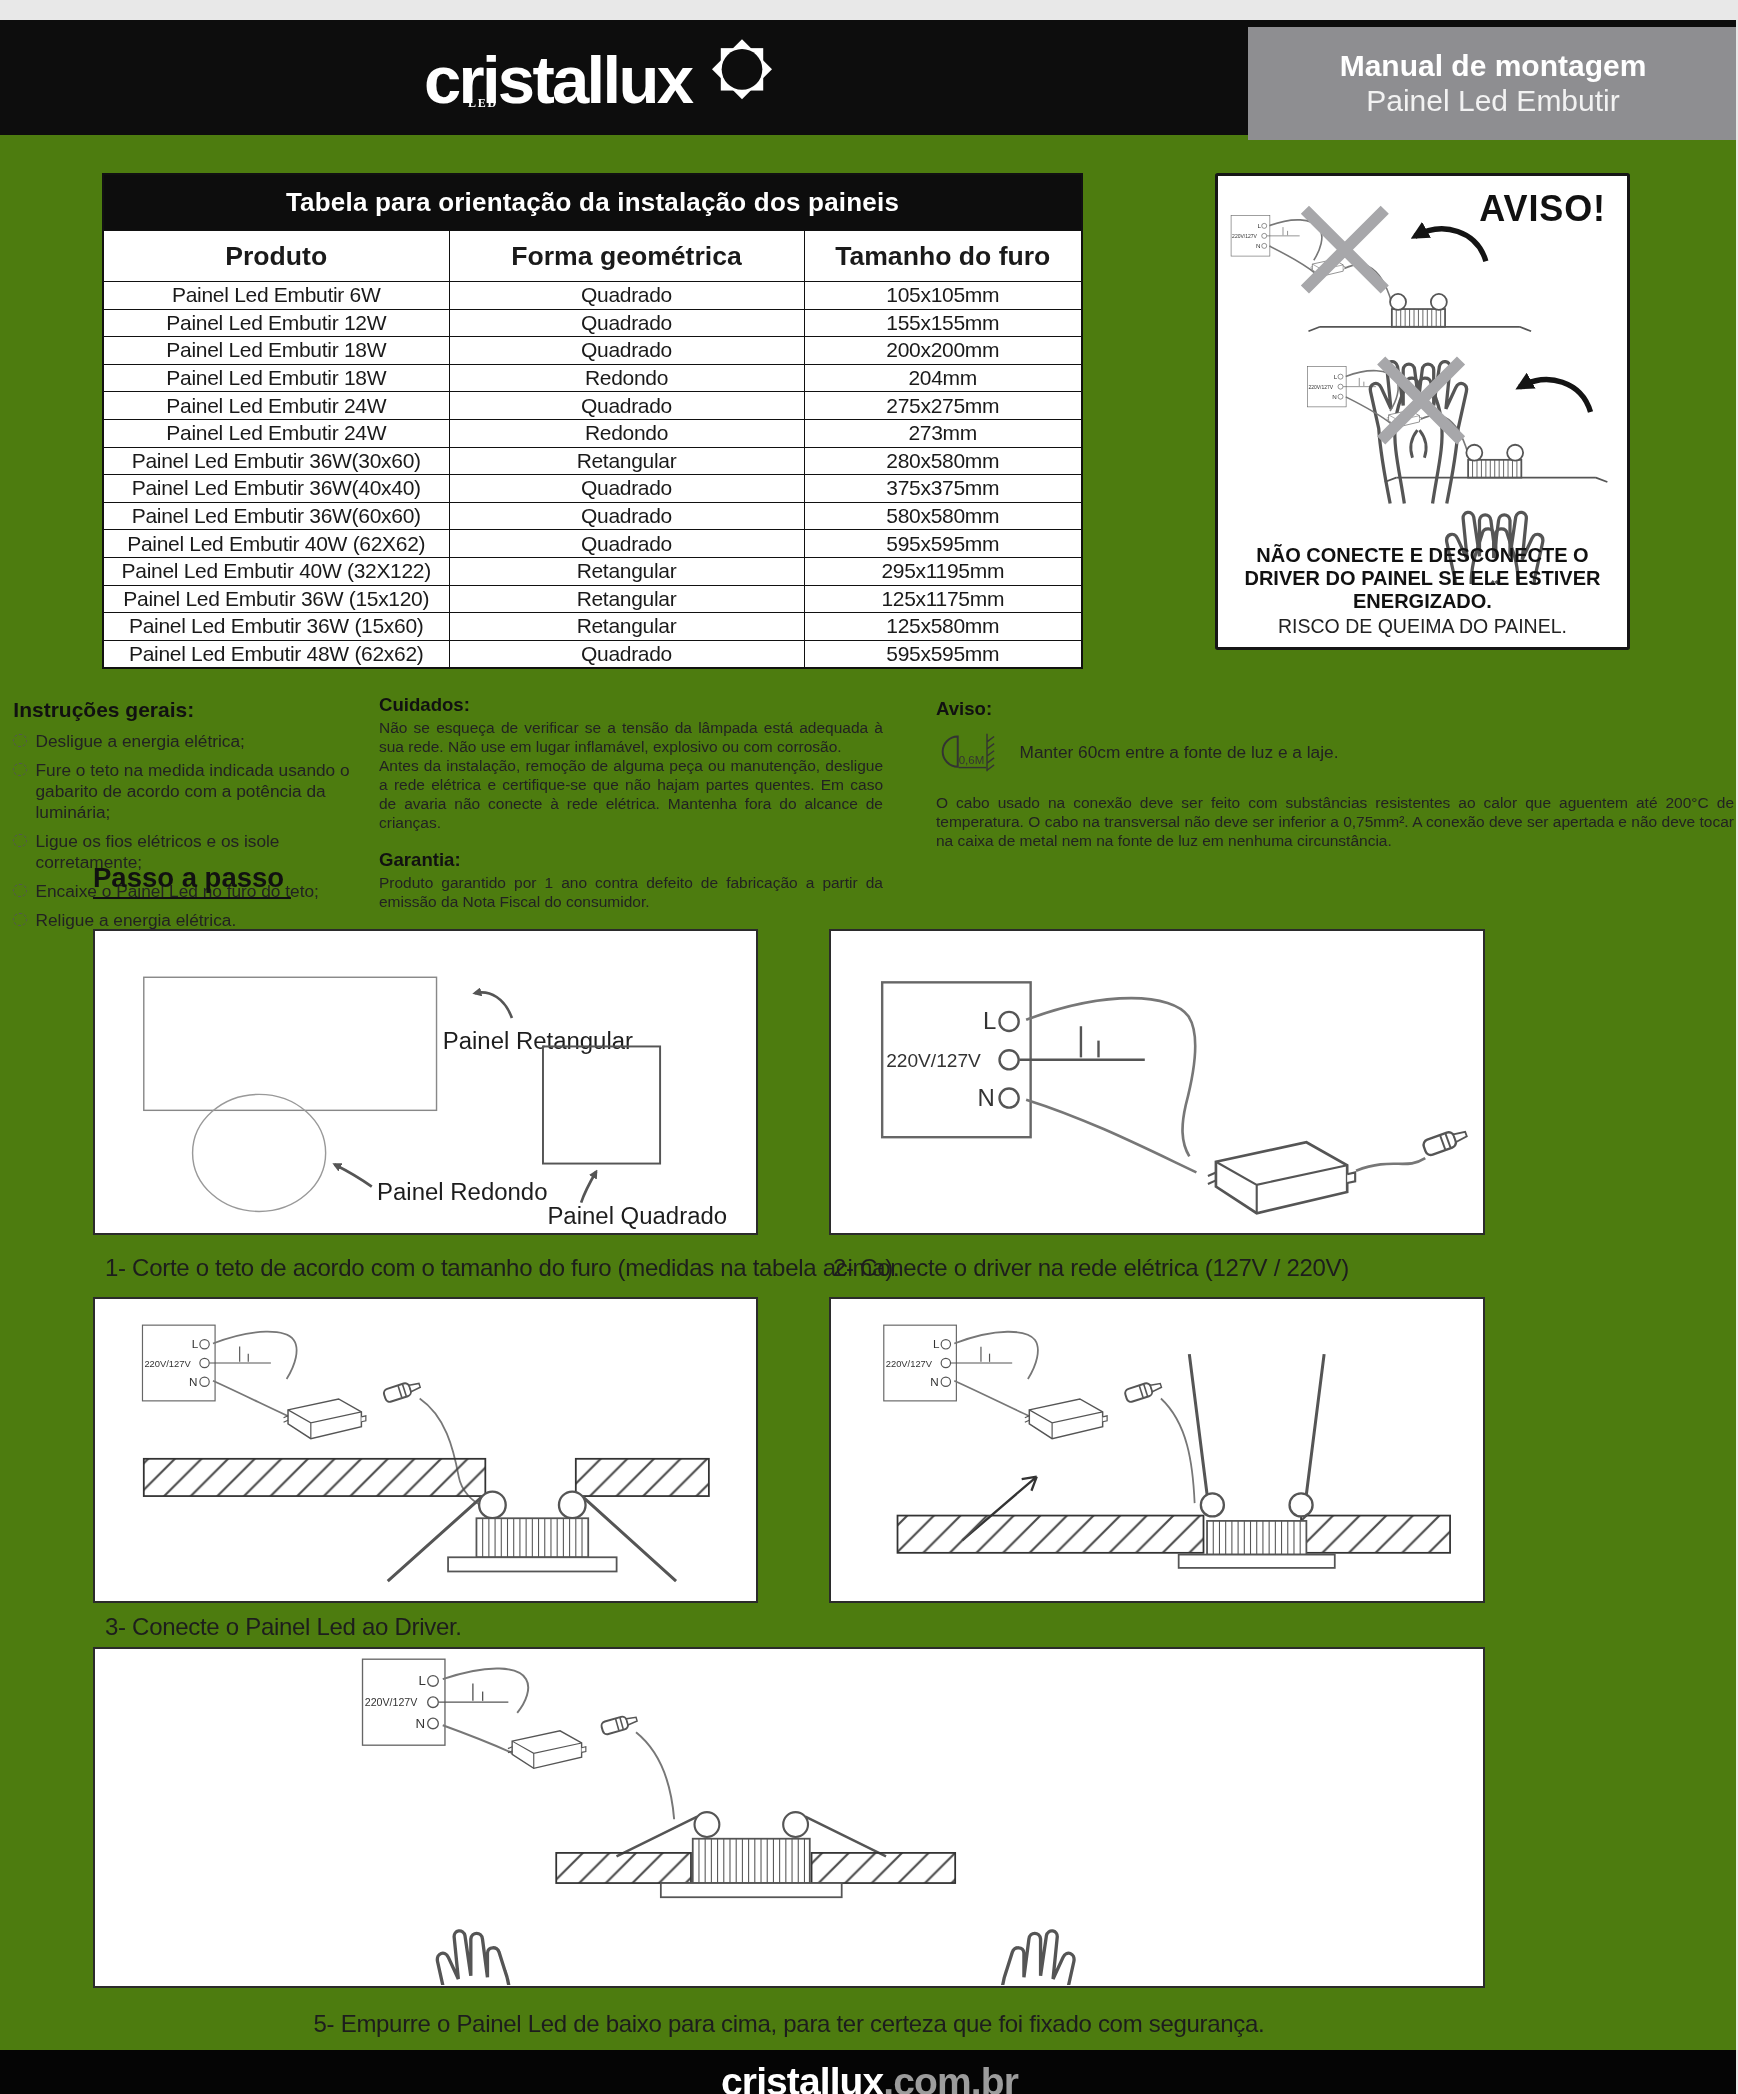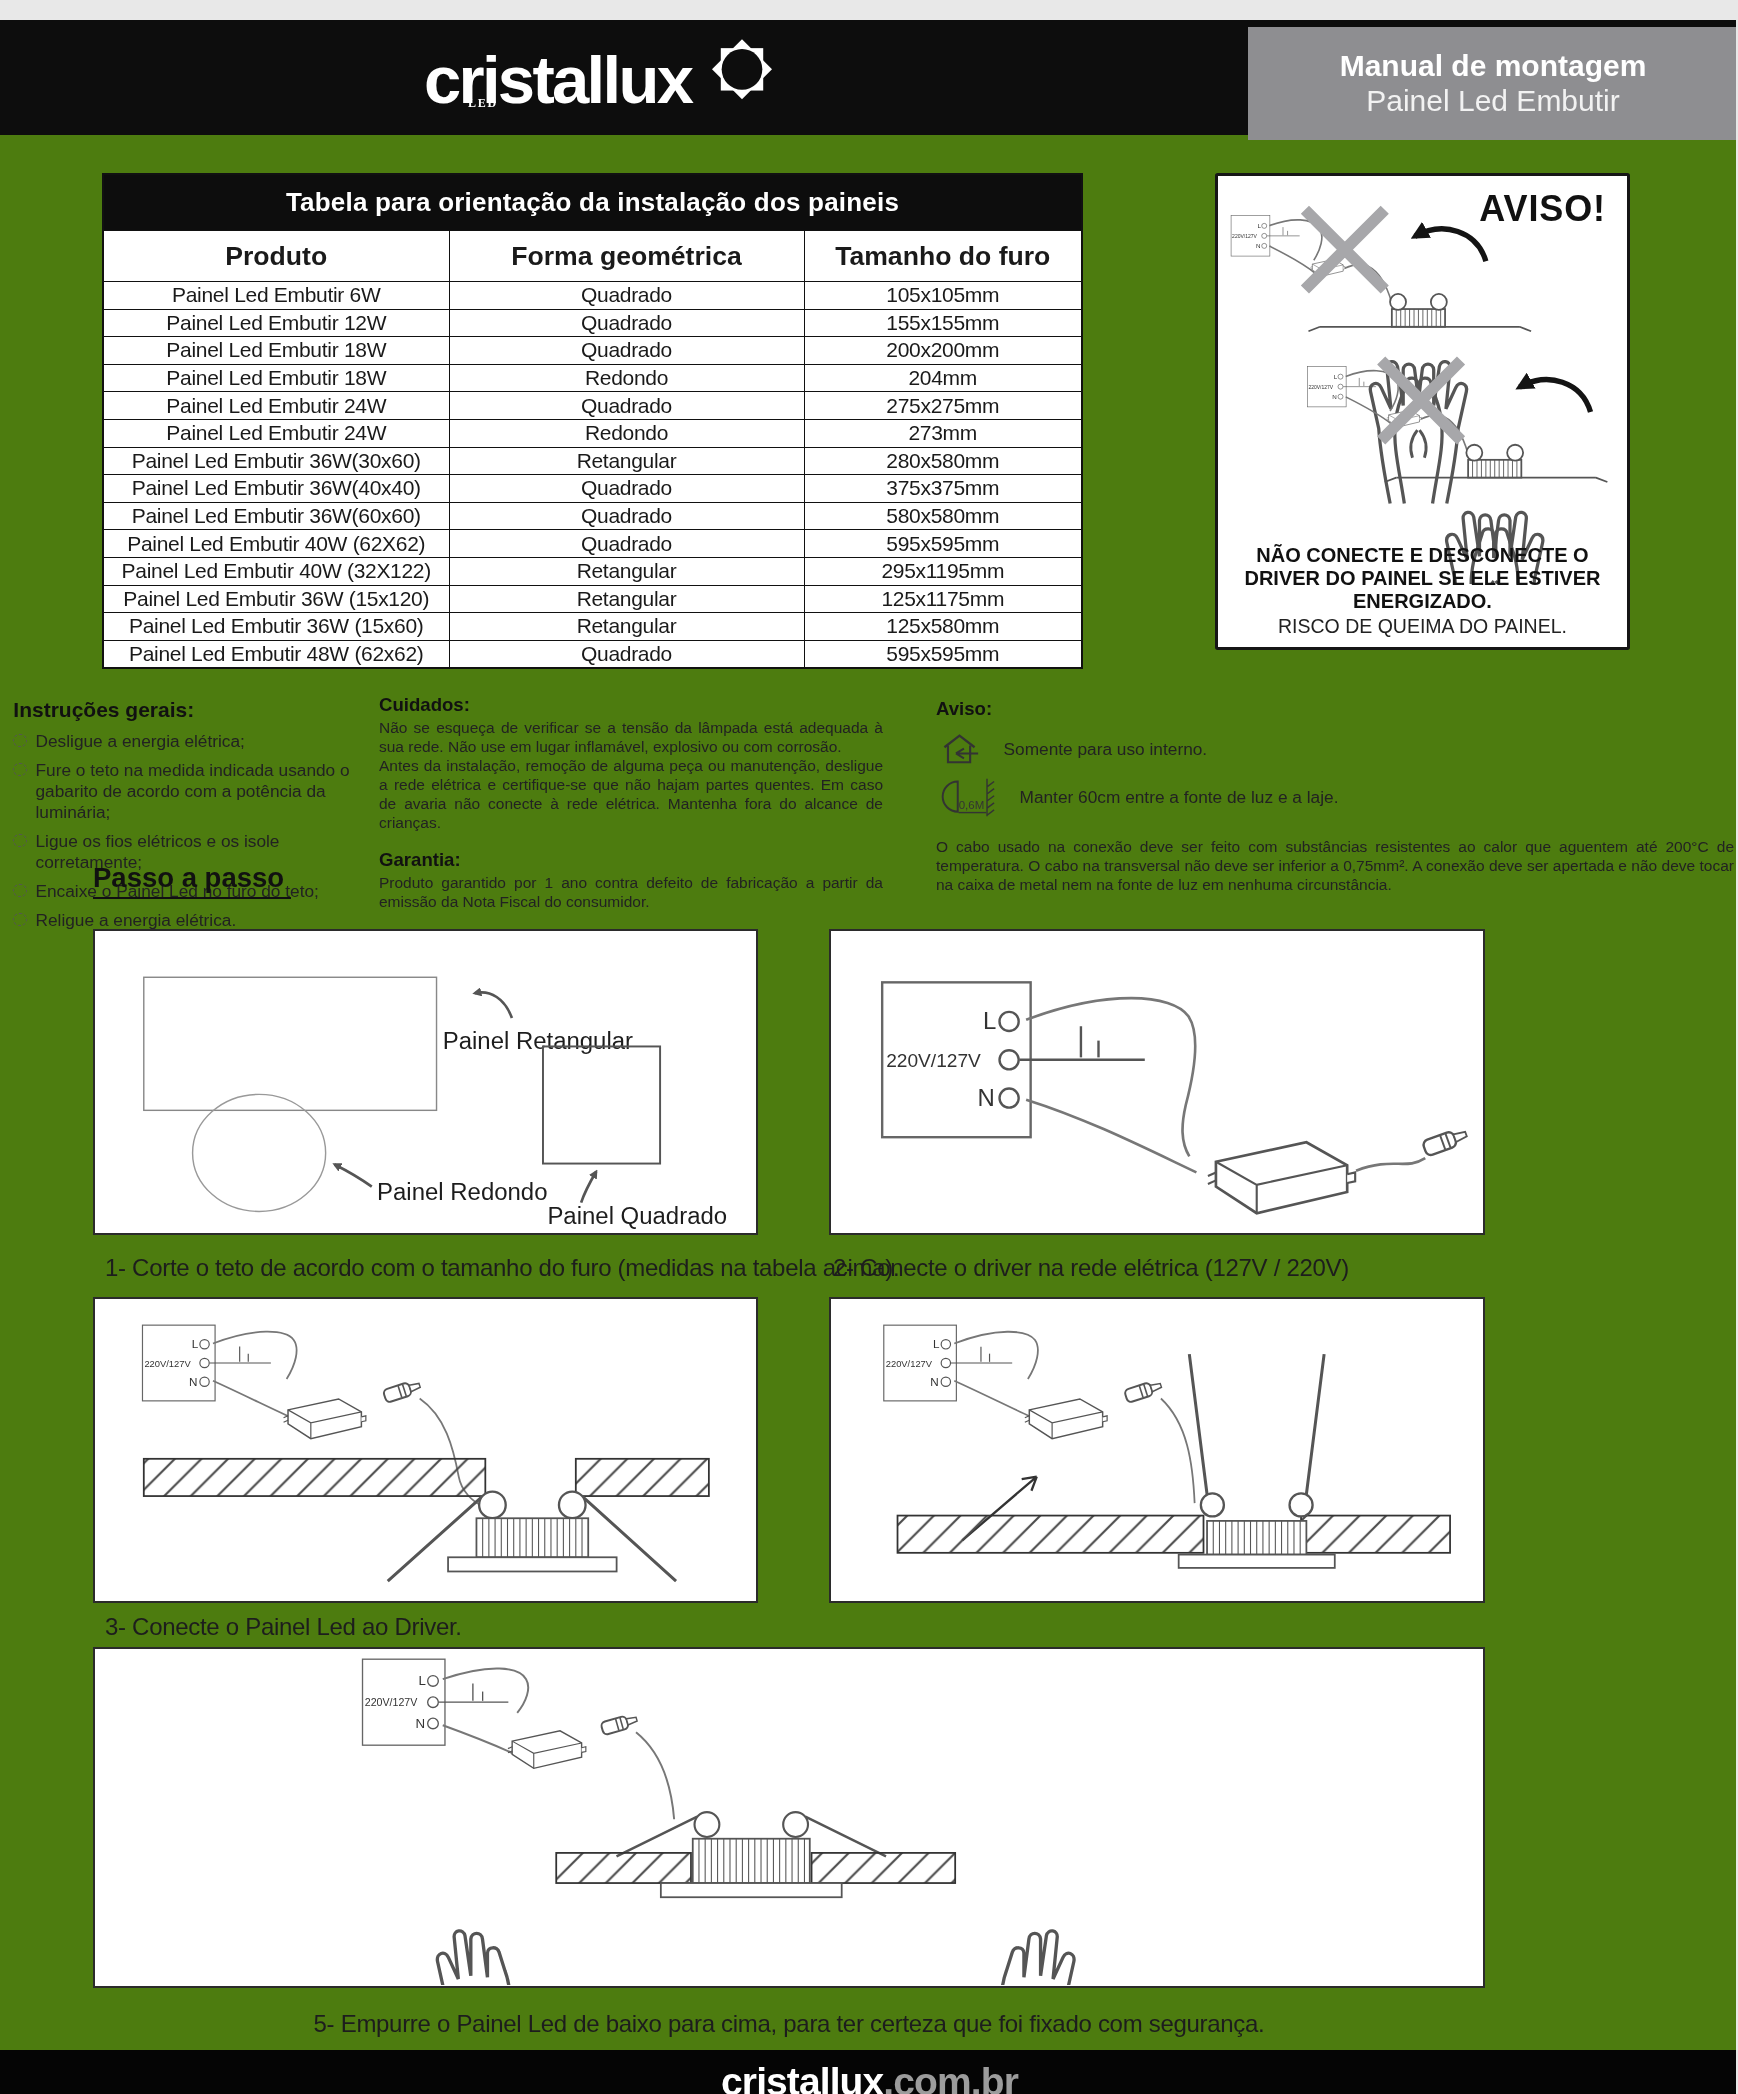--- a/index.html
+++ b/index.html
@@ -316,28 +316,20 @@
   <div class="cuid">
     <div class="sec-h">Cuidados:</div>
     <div class="bodytxt">Não se esqueça de verificar se a tensão da lâmpada está adequada à sua rede. Não use em lugar inflamável, explosivo ou com corrosão.
 Antes da instalação, remoção de alguma peça ou manutenção, desligue a rede elétrica e certifique-se que não hajam partes quentes. Em caso de avaria não conecte à rede elétrica. Mantenha fora do alcance de crianças.</div>
     <div class="sec-h gar-h">Garantia:</div>
     <div class="bodytxt">Produto garantido por 1 ano contra defeito de fabricação a partir da emissão da Nota Fiscal do consumidor.</div>
   </div>
 
   <div class="avisocol">
     <div class="sec-h">Aviso:</div>
-    <div class="av-row">
-      <svg width="39" height="34" viewBox="0 0 44 38">
-        <path d="M5,17 L22,4 L39,17" fill="none" stroke="#333" stroke-width="2.6"></path>
-        <path d="M9,15 V34 H34 V15" fill="none" stroke="#333" stroke-width="2.4"></path>
-        <path d="M43,24 H18 M18,24 l9,-5.5 M18,24 l9,5.5" fill="none" stroke="#333" stroke-width="2.2"></path>
-      </svg>
-      <span class="txt">Somente para uso interno.</span>
-    </div>
     <div class="av-row">
       <svg width="55" height="41" viewBox="0 0 62 46">
         <path d="M20,5 A17,17 0 0 0 20,39 L20,5 Z" fill="none" stroke="#333" stroke-width="2.2"></path>
         <text x="21" y="36" font-size="13" fill="#333">0,6M</text>
         <line x1="21" y1="40" x2="52" y2="40" stroke="#333" stroke-width="1.6"></line>
         <path d="M53,2 V44 M53,11 l8,-6 M53,19 l8,-6 M53,27 l8,-6 M53,35 l8,-6 M53,43 l8,-6" fill="none" stroke="#333" stroke-width="1.6"></path>
       </svg>
       <span class="txt">Manter 60cm entre a fonte de luz e a laje.</span>
     </div>
     <div class="cable-note">O cabo usado na conexão deve ser feito com substâncias resistentes ao calor que aguentem até 200°C de temperatura. O cabo na transversal não deve ser inferior a 0,75mm². A conexão deve ser apertada e não deve tocar na caixa de metal nem na fonte de luz em nenhuma circunstância.</div>

